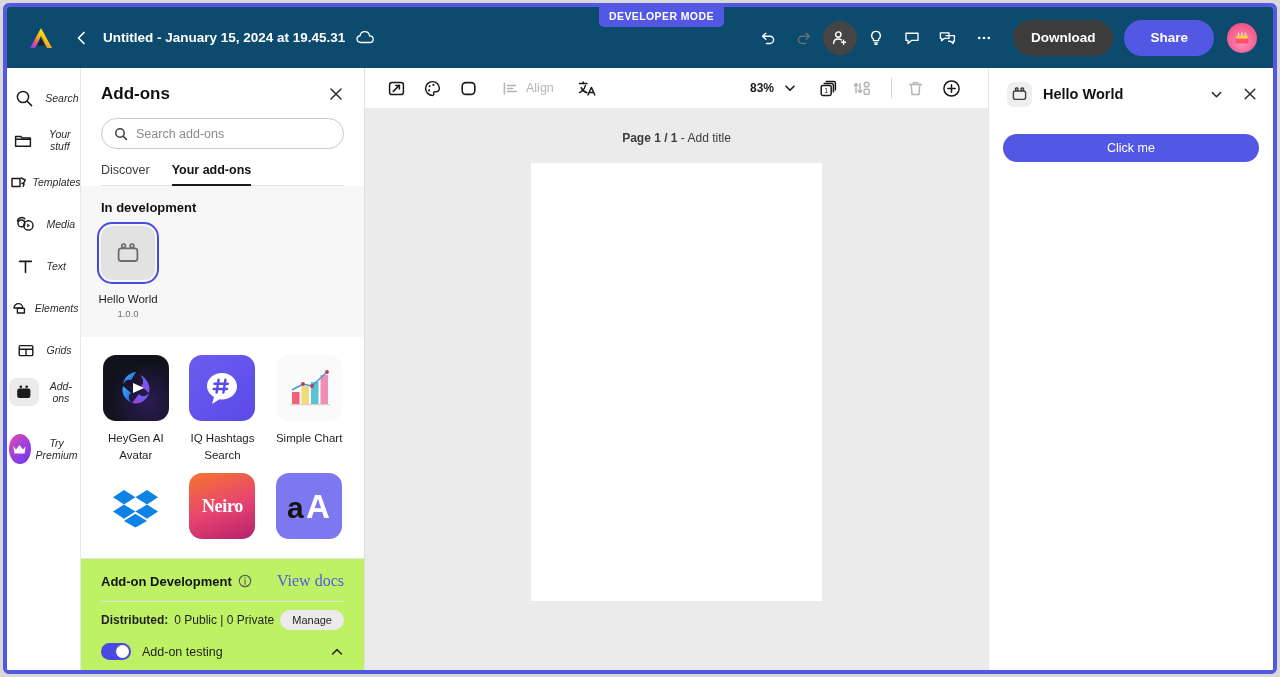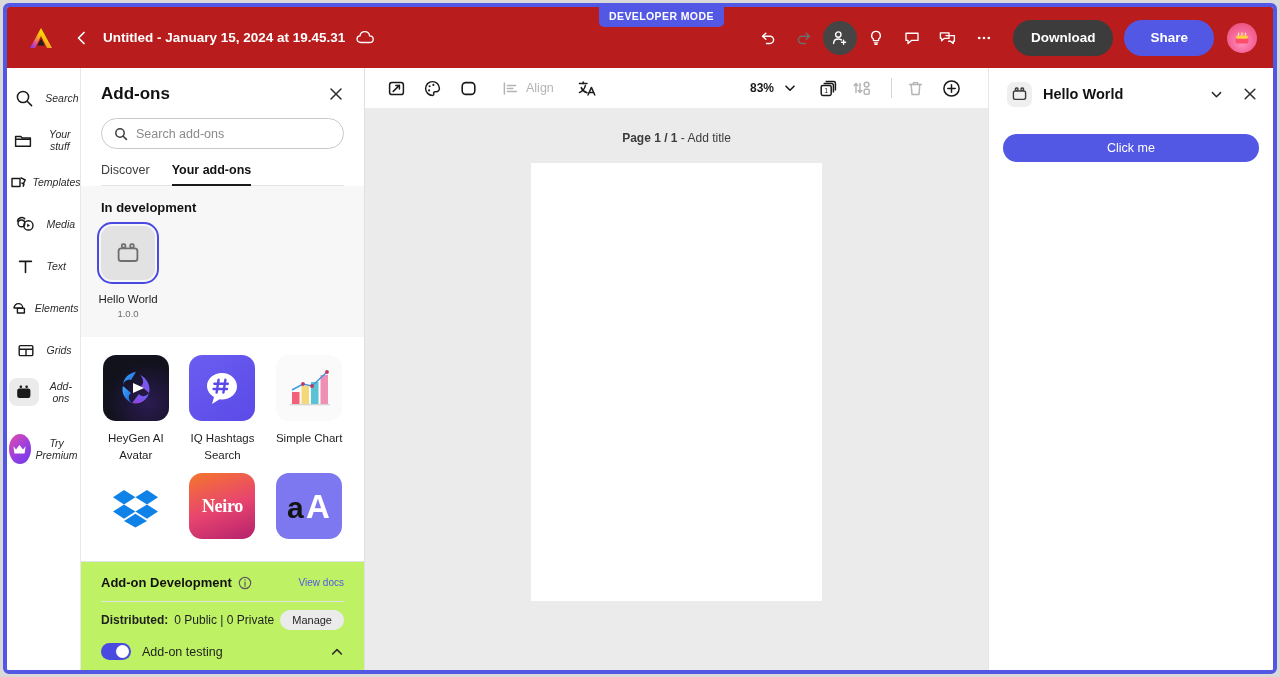--- a/index.html
+++ b/index.html
@@ -33,21 +33,21 @@
     border-radius: 0 0 5px 5px;
     z-index: 40;
     line-height: 1;
   }
 
   
   #topbar {
     position: absolute;
     left: 0; top: 0;
     width: 1266px; height: 61px;
-    background: #b91c1c;
+    background: #0c4a6e;
     display: flex; align-items: center; text-align: center;
   }
   #express-logo {
     width: 26px; height: 24px; margin-left: 21px; flex: none;
   }
   #back-btn {
     width: 26px; height: 26px; margin-left: 15px;
     display: flex; align-items: center; justify-content: center;
     color: #fff; flex: none;
   }
@@ -183,21 +183,21 @@
     text-align: center; line-height: 1.45;
   }
 
   #panel-footer {
     border-top: 1px solid #e3e3e3; background: #bef264;
     padding: 13px 20px 10px 20px;
   }
   #footer-head { display: flex; align-items: center; }
   #footer-title { font-size: 13px; font-weight: bold; color: #121212; }
   #info-icon { margin-left: 6px; color: #5c5c5c; display: flex; }
-  #view-docs { margin-left: auto; font-size: 10px; color: #5258e4; }
+  #view-docs { margin-left: auto; font-size: 16px; color: #5258e4; font-family: Liberation Serif, serif; }
   #footer-divider { margin-top: 11px; height: 1px; background: #e3e3e3; }
   #dist-row { margin-top: 8px; display: flex; align-items: center; }
   #dist-label { font-size: 12px; font-weight: bold; color: #1f1f1f; }
   #dist-value { font-size: 12px; color: #1f1f1f; margin-left: 6px; }
   #manage-btn {
     margin-left: auto; background: #ebebeb; border-radius: 13px;
     padding: 4px 12px; font-size: 11px; color: #1f1f1f;
   }
   #testing-row { margin-top: 13px; display: flex; align-items: center; }
   #toggle {

